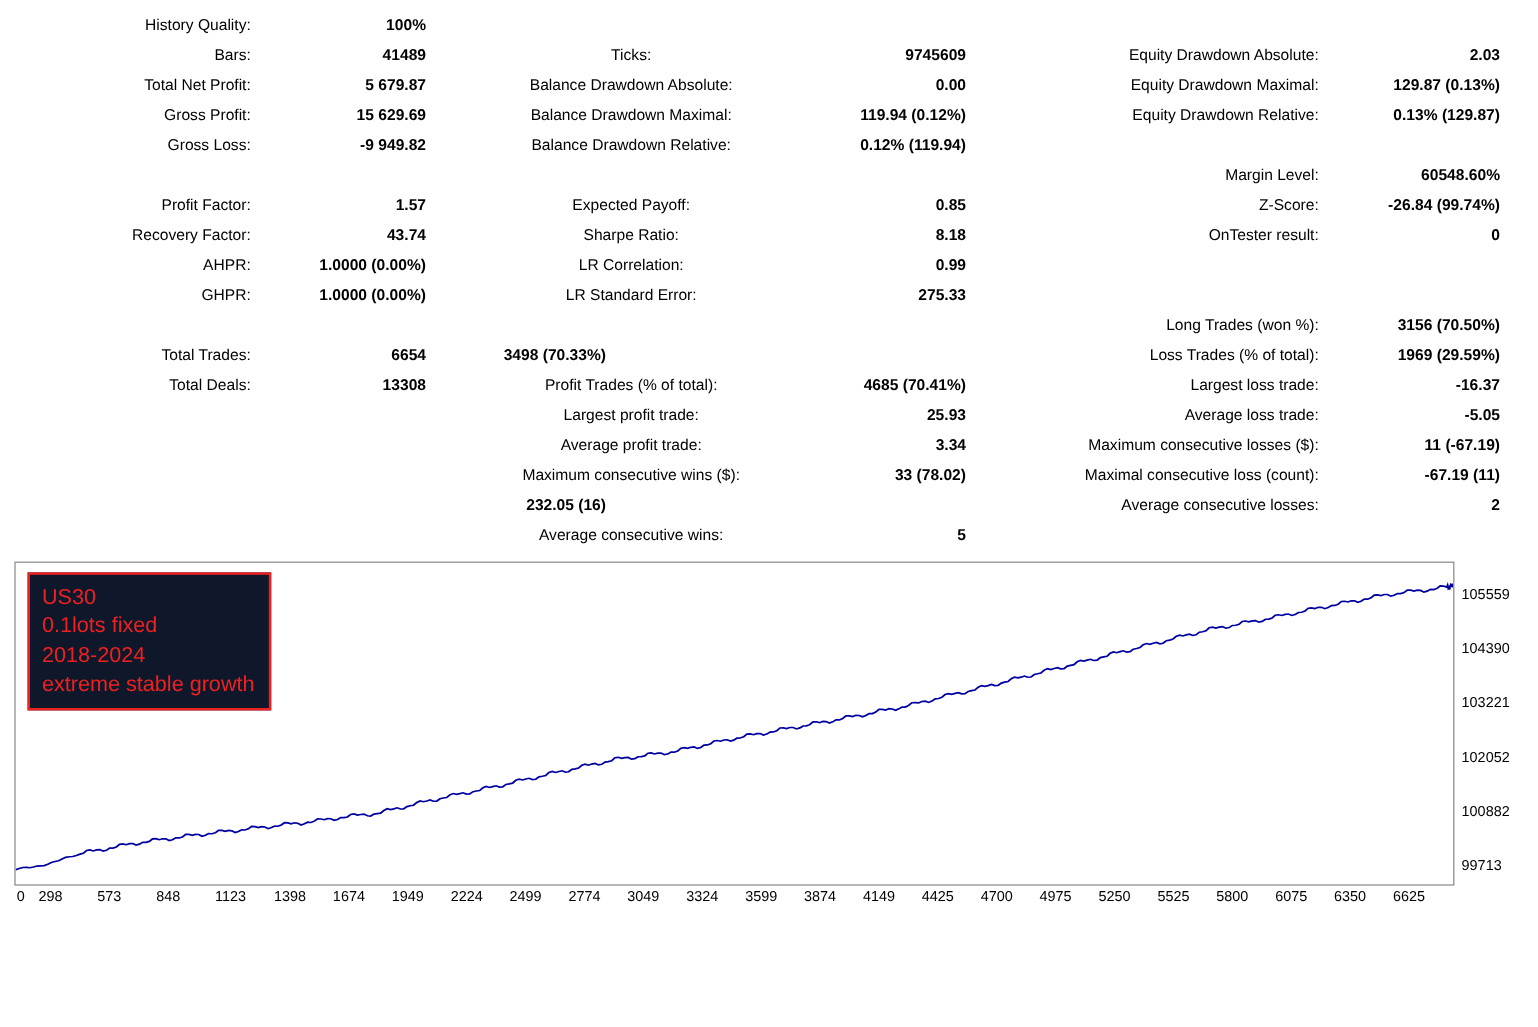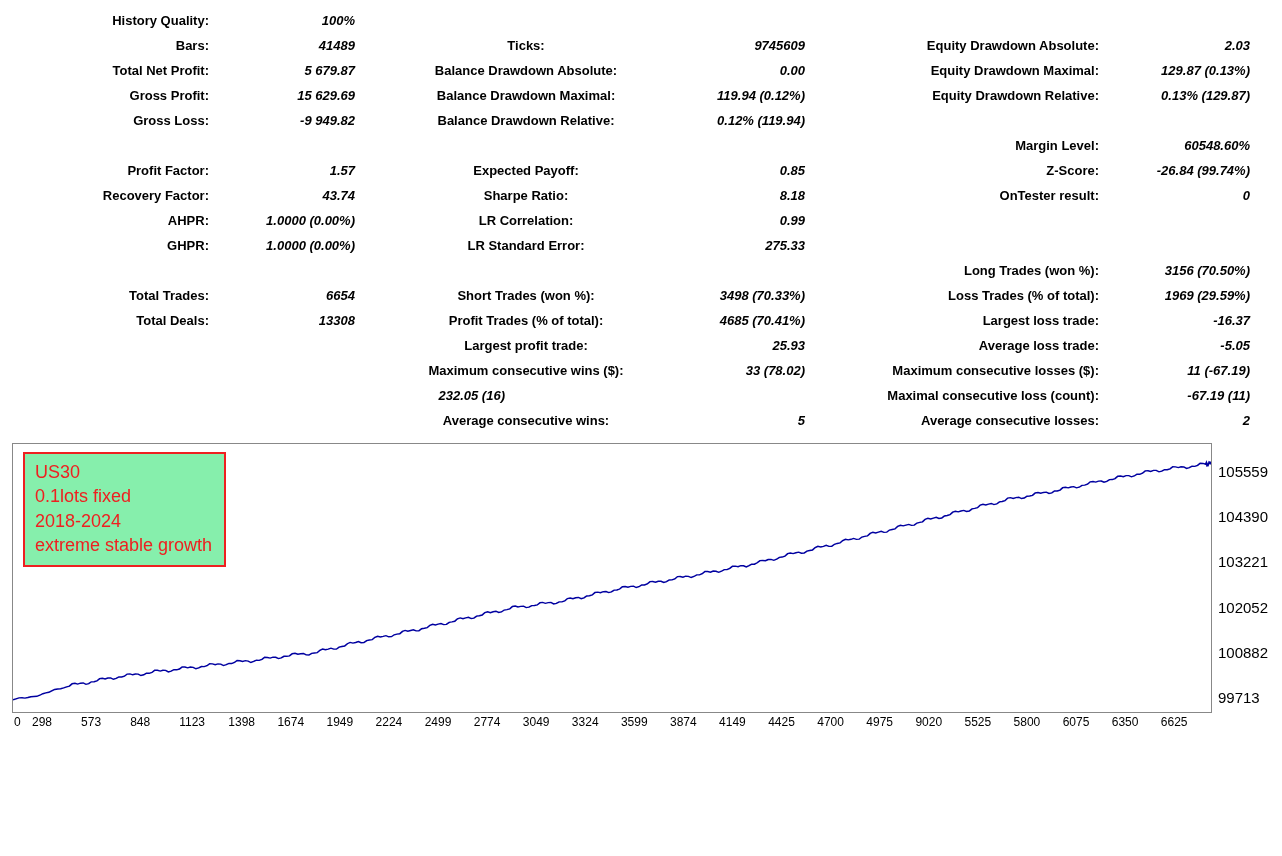--- a/index.html
+++ b/index.html
@@ -31,29 +31,28 @@
       height: 25px;
       align-items: center;
     }
     .stat-row.spacer {
       height: 25px;
     }
     .stat-label {
       text-align: right;
       padding-right: 6px;
       color: #000;
-      font-weight: 700;
+      font-weight: 400;
       padding-left: 18px;
     }
     .stat-value {
       text-align: right;
       font-weight: 700;
       color: #000;
       padding-right: 10px;
-      font-style: italic;
     }
     .col1 .stat-label { flex: 0 0 215px; }
     .col1 .stat-value { flex: 0 0 150px; }
     .col2 .stat-label { flex: 0 0 300px; text-align: center; }
     .col2 .stat-value { flex: 0 0 145px; }
     .col3 .stat-label { flex: 0 0 285px; }
     .col3 .stat-value { flex: 0 0 155px; }
 
     .chart-container {
       position: relative;
@@ -69,21 +68,21 @@
     .chart-y-axis {
       position: absolute;
       right: 0;
       top: 0;
       width: 56px;
       height: 270px;
       display: flex;
       flex-direction: column;
       justify-content: space-between;
       padding: 20px 0 10px 4px;
-      font-size: 15px;
+      font-size: 12px;
       color: #000;
     }
     .y-tick { height: 14px; }
     .chart-x-axis {
       display: flex;
       justify-content: space-between;
       margin-right: 58px;
       padding: 2px 2px 0 2px;
       font-size: 12px;
       color: #000;
@@ -94,21 +93,21 @@
       white-space: nowrap;
     }
     .x-tick:first-child {
       flex: 0 0 18px;
     }
     .annotation-box {
       position: absolute;
       top: 8px;
       left: 10px;
       border: 2px solid #ee2020;
-      background: #86efac;
+      background: #0f172a;
       padding: 6px 12px 8px 10px;
       font-size: 18px;
       color: #ee2020;
       line-height: 1.35;
     }
     .equity-line {
       position: absolute;
       top: 0;
       left: 0;
       width: 100%;
@@ -197,30 +196,33 @@
       <div class="stat-row">
         <div class="stat-label">LR Correlation:</div>
         <div class="stat-value">0.99</div>
       </div>
       <div class="stat-row">
         <div class="stat-label">LR Standard Error:</div>
         <div class="stat-value">275.33</div>
       </div>
       <div class="stat-row spacer"></div>
       <div class="stat-row">
-        <div class="stat-label">Short Trades (won %):</div>
         <div class="stat-value">3498 (70.33%)</div>
       </div>
       <div class="stat-row">
         <div class="stat-label">Profit Trades (% of total):</div>
         <div class="stat-value">4685 (70.41%)</div>
       </div>
       <div class="stat-row">
         <div class="stat-label">Largest profit trade:</div>
         <div class="stat-value">25.93</div>
+      </div>
+      <div class="stat-row">
+        <div class="stat-label">Average profit trade:</div>
+        <div class="stat-value">3.34</div>
       </div>
       <div class="stat-row">
         <div class="stat-label">Maximum consecutive wins ($):</div>
         <div class="stat-value">33 (78.02)</div>
       </div>
       <div class="stat-row">
         <div class="stat-value">232.05 (16)</div>
       </div>
       <div class="stat-row">
         <div class="stat-label">Average consecutive wins:</div>
@@ -320,20 +322,20 @@
       <div class="x-tick">2499</div>
       <div class="x-tick">2774</div>
       <div class="x-tick">3049</div>
       <div class="x-tick">3324</div>
       <div class="x-tick">3599</div>
       <div class="x-tick">3874</div>
       <div class="x-tick">4149</div>
       <div class="x-tick">4425</div>
       <div class="x-tick">4700</div>
       <div class="x-tick">4975</div>
-      <div class="x-tick">9020</div>
+      <div class="x-tick">5250</div>
       <div class="x-tick">5525</div>
       <div class="x-tick">5800</div>
       <div class="x-tick">6075</div>
       <div class="x-tick">6350</div>
       <div class="x-tick">6625</div>
     </div>
 </div>
 
 </body></html>

